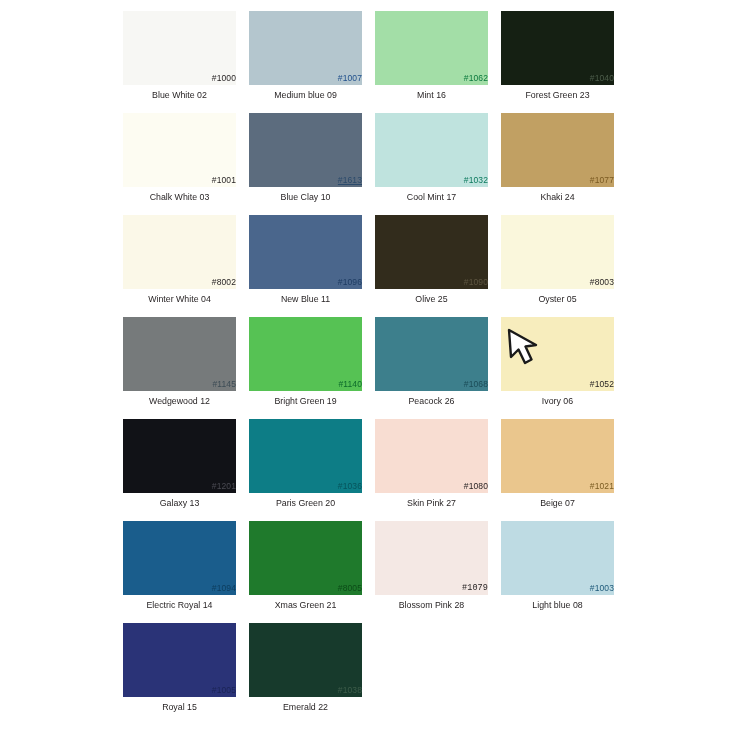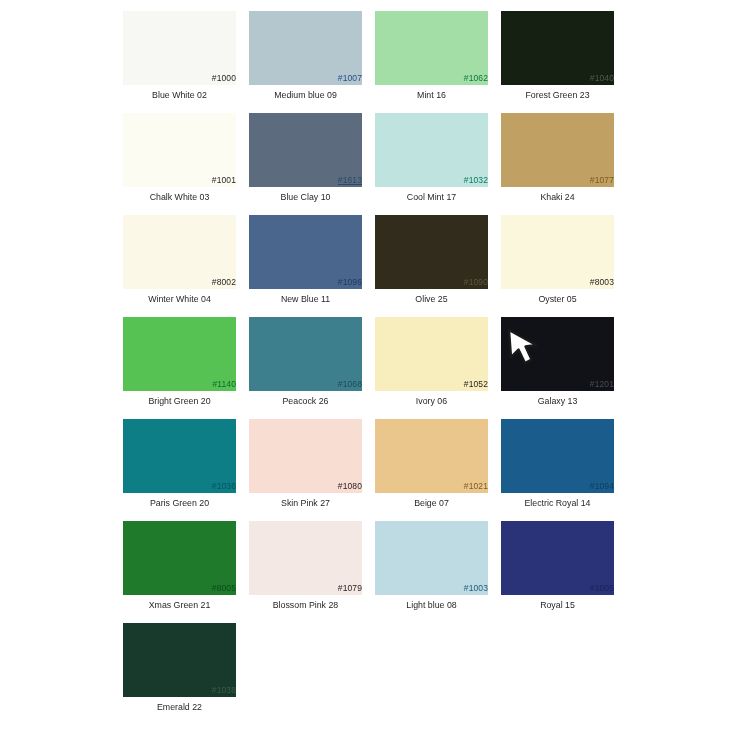--- a/index.html
+++ b/index.html
@@ -132,23 +132,28 @@
         <div class="swatch-chip" style="background: rgb(50, 44, 28);"></div>
         <div class="swatch-code" style="color: rgb(93, 85, 64);">#1090</div>
         <div class="swatch-name">Olive 25</div>
       </div>
       <div class="swatch-cell">
         <div class="swatch-chip" style="background: rgb(250, 247, 220);"></div>
         <div class="swatch-code" style="color: rgb(35, 31, 32);">#8003</div>
         <div class="swatch-name">Oyster 05</div>
       </div>
       <div class="swatch-cell">
+        <div class="swatch-chip" style="background: rgb(118, 122, 123);"></div>
+        <div class="swatch-code" style="color: rgb(61, 76, 85);">#1145</div>
+        <div class="swatch-name">Wedgewood 12</div>
+      </div>
+      <div class="swatch-cell">
         <div class="swatch-chip" style="background: rgb(86, 194, 84);"></div>
         <div class="swatch-code" style="color: rgb(12, 107, 42);">#1140</div>
-        <div class="swatch-name">Bright Green 20</div>
+        <div class="swatch-name">Bright Green 19</div>
       </div>
       <div class="swatch-cell">
         <div class="swatch-chip" style="background: rgb(61, 127, 140);"></div>
         <div class="swatch-code" style="color: rgb(27, 76, 88);">#1068</div>
         <div class="swatch-name">Peacock 26</div>
       </div>
       <div class="swatch-cell">
         <div class="swatch-chip" style="background: rgb(247, 237, 189);"></div>
         <div class="swatch-code" style="color: rgb(35, 31, 32); margin-top: 20px;">#1052</div>
         <div class="swatch-name">Ivory 06</div>
@@ -178,21 +183,21 @@
         <div class="swatch-code" style="color: rgb(13, 61, 94);">#1094</div>
         <div class="swatch-name">Electric Royal 14</div>
       </div>
       <div class="swatch-cell">
         <div class="swatch-chip" style="background: rgb(31, 122, 44);"></div>
         <div class="swatch-code" style="color: rgb(12, 76, 24); margin-top: 48px;">#8005</div>
         <div class="swatch-name">Xmas Green 21</div>
       </div>
       <div class="swatch-cell">
         <div class="swatch-chip" style="background: rgb(244, 232, 228);"></div>
-        <div class="swatch-code" style="color: rgb(35, 31, 32);">#1079</div>
+        <div class="swatch-code" style="color: rgb(35, 31, 32); font-family: Liberation Mono, monospace;">#1079</div>
         <div class="swatch-name">Blossom Pink 28</div>
       </div>
       <div class="swatch-cell">
         <div class="swatch-chip" style="background: rgb(190, 219, 227);"></div>
         <div class="swatch-code" style="color: rgb(31, 90, 122);">#1003</div>
         <div class="swatch-name">Light blue 08</div>
       </div>
       <div class="swatch-cell">
         <div class="swatch-chip" style="background: rgb(42, 51, 119);"></div>
         <div class="swatch-code" style="color: rgb(27, 36, 86);">#1005</div>

